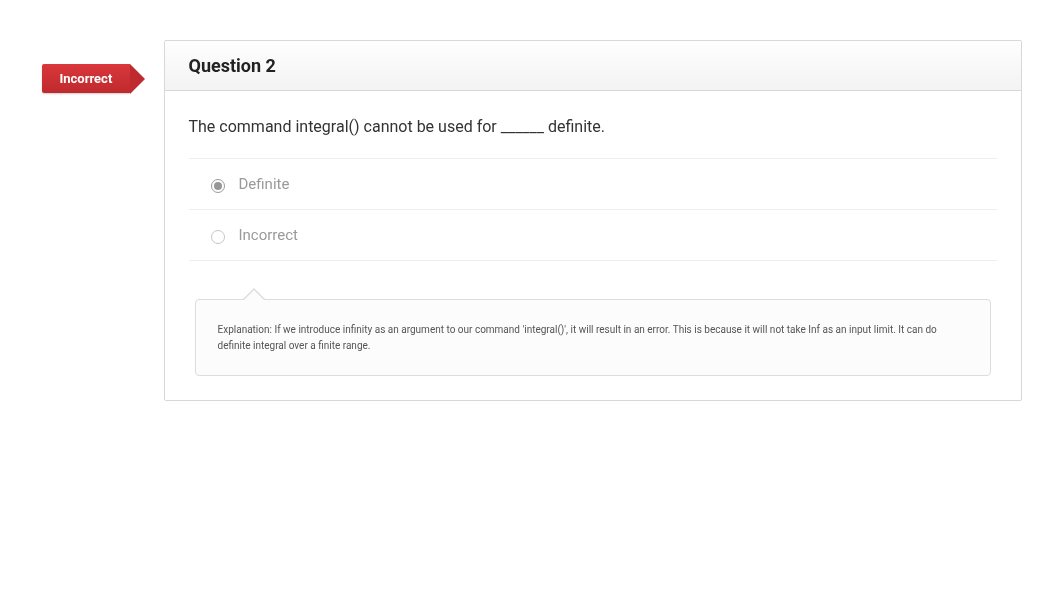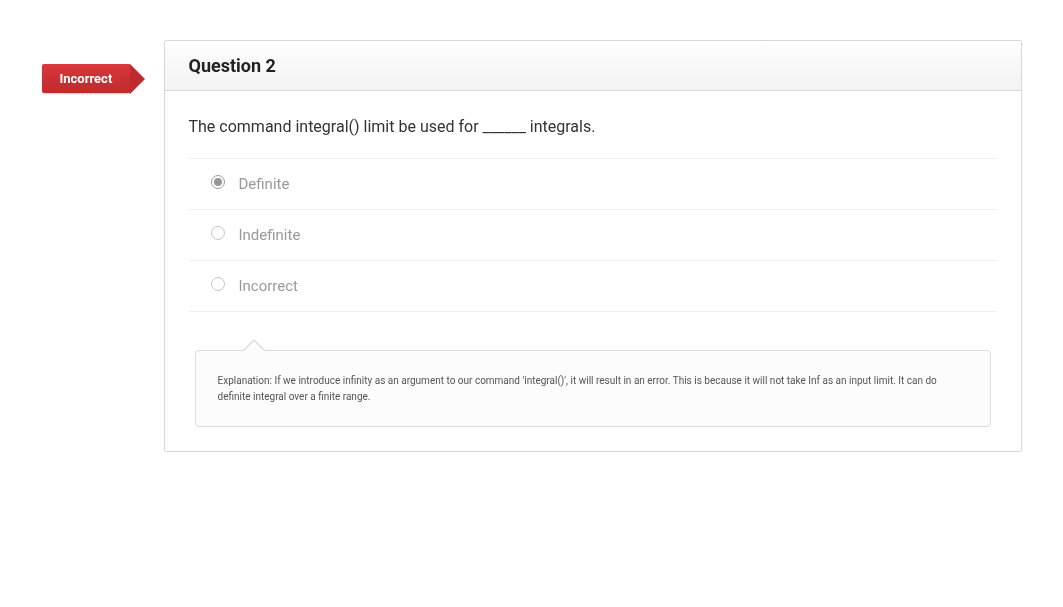--- a/index.html
+++ b/index.html
@@ -43,21 +43,21 @@
     .card-header h2 {
       font-size: 18px;
       font-weight: 700;
       color: #222;
     }
     .card-body { padding: 26px 24px 18px; }
     .question { font-size: 16px; color: #333; margin-bottom: 22px; }
     .options { border-top: 1px solid #eee; }
     .option {
       display: flex;
-      align-items: flex-start;
+      align-items: flex-end;
       padding: 16px 22px;
       border-bottom: 1px solid #eee;
       gap: 14px;
       color: #9a9a9a;
       font-size: 15px;
     }
     .radio {
       width: 14px; height: 14px;
       border: 1px solid #c6c6c6;
       border-radius: 50%;
@@ -108,30 +108,26 @@
 
   <div class="badge">
     <span>Incorrect</span>
   </div>
 
   <div class="card">
     <div class="card-header">
       <h2>Question 2</h2>
     </div>
     <div class="card-body">
-      <p class="question">The command integral() limit be used for ______ integrals.</p>
+      <p class="question">The command integral() cannot be used for ______ definite.</p>
 
       <div class="options">
         <div class="option">
           <span class="radio filled"></span>
           <span>Definite</span>
-        </div>
-        <div class="option">
-          <span class="radio"></span>
-          <span>Indefinite</span>
         </div>
         <div class="option">
           <span class="radio"></span>
           <span>Incorrect</span>
         </div>
       </div>
 
       <div class="explanation">
         <span>Explanation: If we introduce infinity as an argument to our command 'integral()', it will result in an error. This is because it will not take Inf as an input limit. It can do definite integral over a finite range.</span>
       </div>

